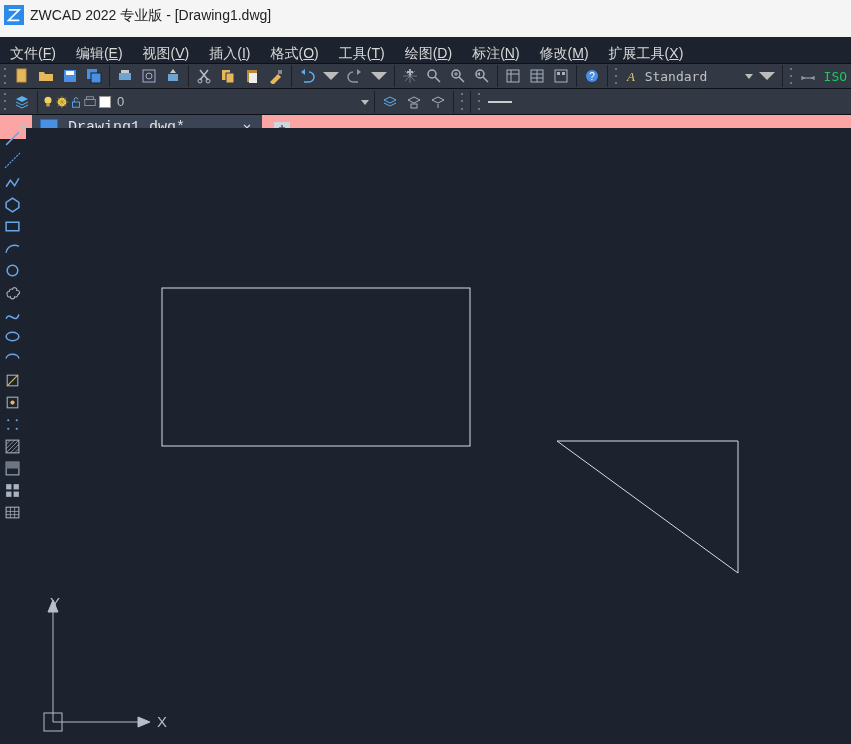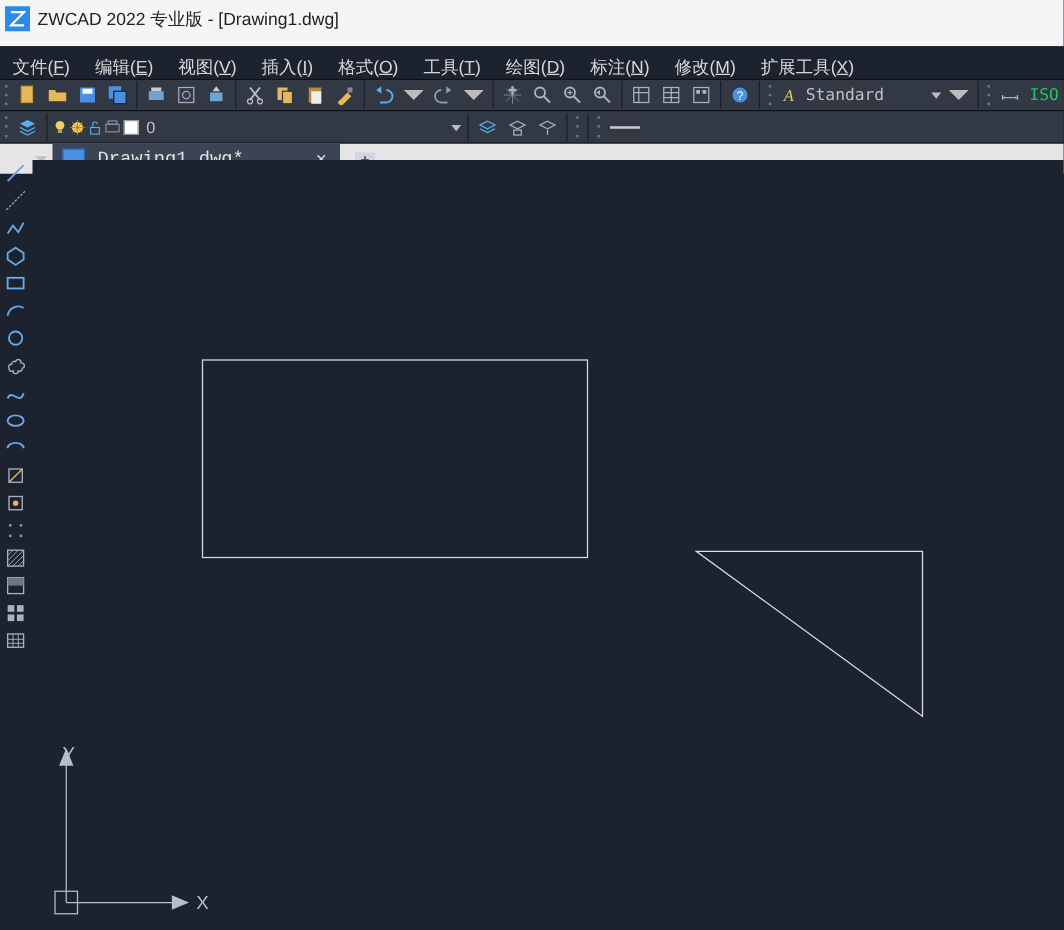--- a/index.html
+++ b/index.html
@@ -90,24 +90,24 @@
   }
   .layerrow .tb-dropdown { min-width: 330px; }
   .tb-dropdown.textstyle { min-width: 110px; font-family: monospace; }
   .tb-dropdown.bylayer { min-width: 180px; }
   .layer-swatch {
     width: 12px; height: 12px; background: #fff; margin: 0 6px 0 2px; border: 1px solid #999;
   }
   
   .tabbar {
     height: 24px;
-    background: #e5e5e5;
+    background: #fca5a5;
     display: flex;
     align-items: stretch;
-    padding-left: 24px;
+    padding-left: 14px;
   }
   .tabbar .dropdown-arrow {
     width: 18px; display: flex; align-items: center; justify-content: center;
   }
   .tab {
     background: #3a4454;
     display: flex;
     align-items: center;
     padding: 0 8px;
     gap: 10px;

